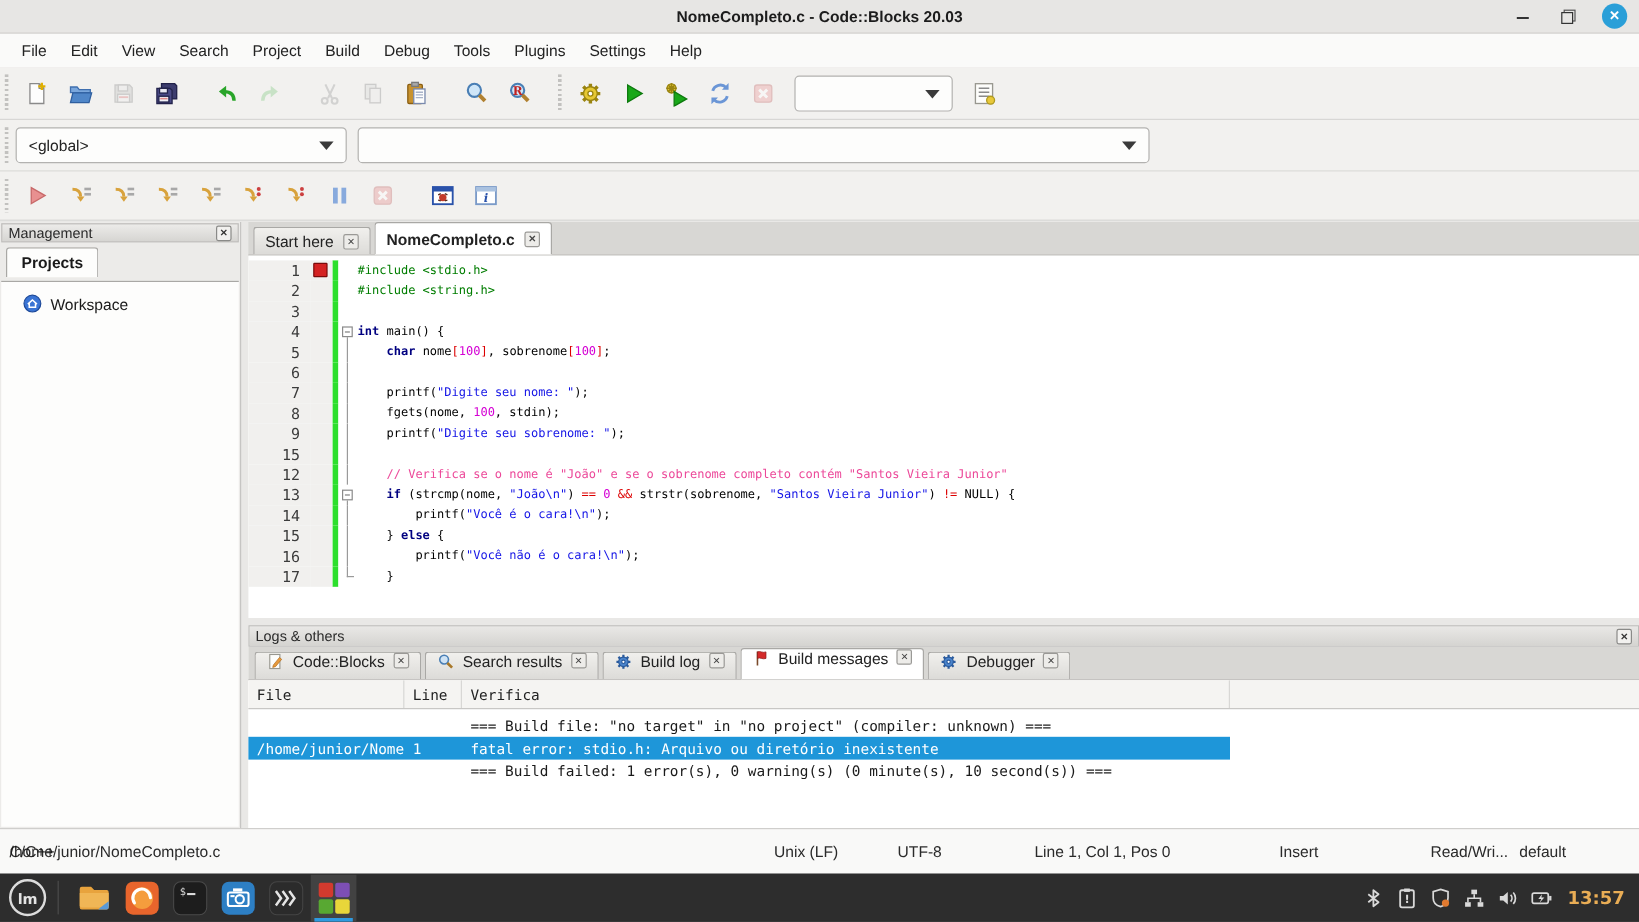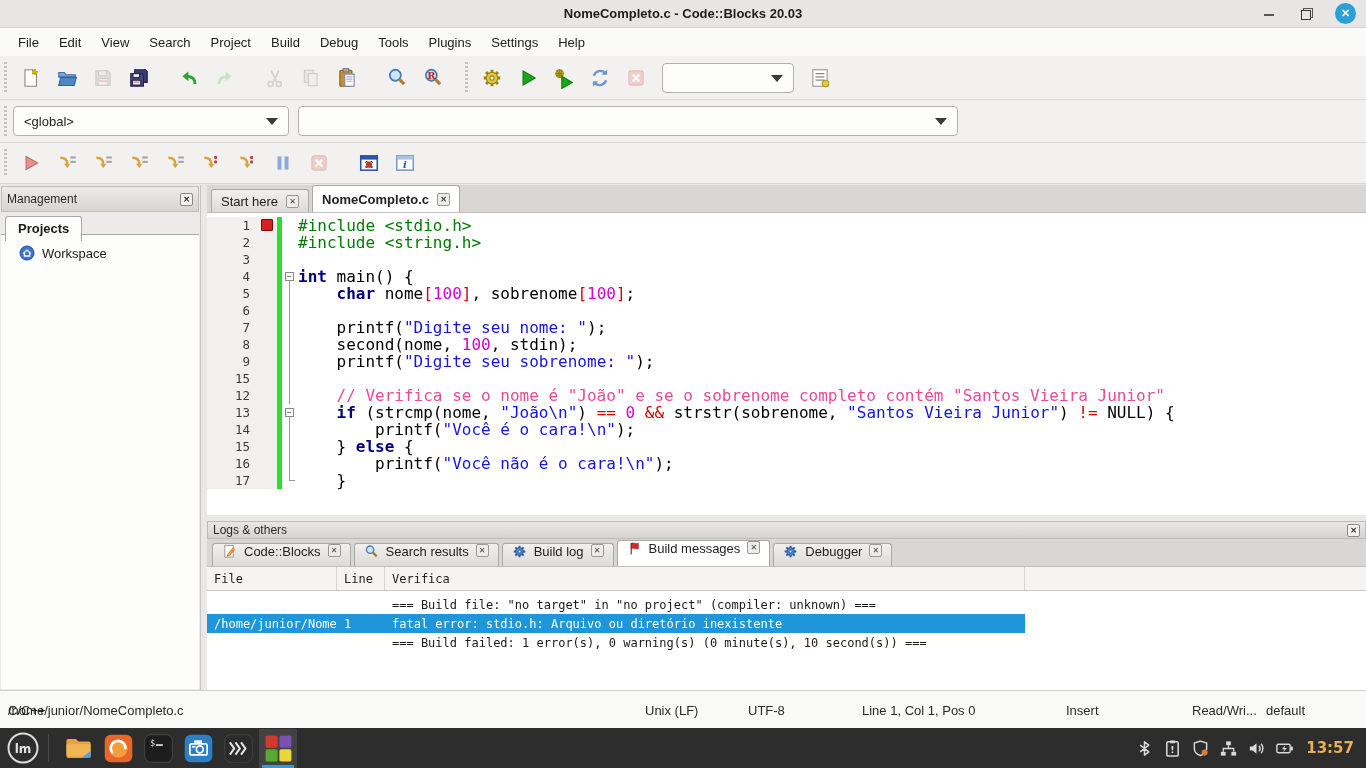--- a/index.html
+++ b/index.html
@@ -21,21 +21,21 @@
   .gripper{width:3px;align-self:stretch;margin:6px 6px 6px 4px;background:repeating-linear-gradient(to bottom,#c2c1bf 0 2px,transparent 2px 4px)}
   .tbtn{width:34px;height:34px;display:flex;align-items:center;justify-content:center;border-radius:3px;margin:0 1px}
   .tbtn svg{width:22px;height:22px}
   .tbtn.disabled{opacity:.42}
   .tgap{width:14px}
   .combo{height:30px;background:#fdfdfc;border:1px solid #b3b2b0;border-radius:4px;display:flex;align-items:center;padding:0 10px;font-size:13px;color:#222;position:relative}
   .combo .arrow{position:absolute;right:10px;top:11px;width:0;height:0;border-left:6px solid transparent;border-right:6px solid transparent;border-top:7px solid #3a3a3a}
   
   .mainarea{position:absolute;left:0;top:185px;right:0;bottom:38px}
   .management{position:absolute;left:0;top:0;width:201px;bottom:0;background:#eceBE9;border-right:1px solid #c6c5c3}
-  .mgmt-head{height:26px;margin:1px;background:linear-gradient(#eceBe9,#d6d5d2);border:1px solid #bdbcba;display:flex;align-items:center;padding:0 5px;font-size:12px;color:#2a2a2a}
+  .mgmt-head{height:16px;margin:1px;background:linear-gradient(#eceBe9,#d6d5d2);border:1px solid #bdbcba;display:flex;align-items:center;padding:0 5px;font-size:12px;color:#2a2a2a}
   .xbox{margin-left:auto;width:13px;height:13px;border:1px solid #8a8a88;background:#f2f1ef;border-radius:2px;font-size:8px;line-height:11px;text-align:center;color:#333;font-weight:bold}
   .projects-tab{display:inline-block;margin:3px 0 0 5px;background:#fdfdfc;border:1px solid #a9a8a5;border-bottom:none;border-radius:3px 3px 0 0;padding:4px 12px 5px;font-size:13px;font-weight:bold;color:#1a1a1a;position:relative;z-index:2}
   .mgmt-body{position:absolute;top:49px;left:1px;right:1px;bottom:1px;background:#fdfdfc;border-top:1px solid #a9a8a5}
   .ws-item{display:flex;align-items:center;gap:7px;padding:10px 0 0 18px;font-size:13px;color:#1a1a1a}
   .ws-item svg{width:16px;height:16px}
   
   .rightcol{position:absolute;left:207px;right:0;top:0;bottom:0}
   .edittabs{height:28px;background:#d8d7d4;display:flex;align-items:flex-end;padding-left:4px;gap:3px;border-bottom:1px solid #c0bfbc}
   .etab{height:23px;display:flex;align-items:center;gap:8px;padding:0 9px;background:linear-gradient(#f1f0ed,#dcdbd8);border:1px solid #a9a8a5;border-bottom:none;border-radius:3px 3px 0 0;font-size:13px;color:#222}
   .etab.active{height:27px;background:#fff;font-weight:bold;position:relative;z-index:2}
@@ -46,21 +46,21 @@
   .icm{width:18px;background:#f1f0ee;position:relative}
   .bp{position:absolute;left:2px;top:2px;width:12px;height:12px;background:#d42222;border:1px solid #7a0a0a;border-radius:1px}
   .chg{width:5px;background:#2cdf2c}
   .fold{width:16px;position:relative;background:#fff}
   .fbox{position:absolute;left:3px;top:4px;width:9px;height:9px;border:1px solid #8a8a8a;background:#fff;font-size:8px;line-height:7px;text-align:center;color:#444}
   .g{position:absolute;left:7px;background:#9a9a9a}
   .g.full{top:0;bottom:0;width:1px}
   .g.bot{top:13px;bottom:0;width:1px}
   .g.top{top:0;height:9px;width:1px}
   .g.hor{top:8px;left:7px;width:6px;height:1px}
-  .codetext{flex:1;font-size:16px;line-height:17px;white-space:pre;color:#000}
+  .codetext{flex:1;font-size:10px;line-height:17px;white-space:pre;color:#000}
   .kw{color:#000080;font-weight:bold}.pp{color:#007d00}.str{color:#1414e6}.num{color:#d400d4}.op{color:#dc0000}.com{color:#ec4899}
   
   .logs{position:absolute;left:0;right:0;top:336px;bottom:0;background:#fdfdfc}
   .logshead{height:18px;background:linear-gradient(#e9e8e6,#d5d4d1);border:1px solid #bdbcba;display:flex;align-items:center;padding:0 5px;font-size:12px;color:#2a2a2a}
   .logtabs{height:28px;background:#d8d7d4;display:flex;align-items:flex-end;padding-left:5px;gap:3px;border-bottom:1px solid #c0bfbc}
   .ltab{height:23px;display:flex;align-items:flex-start;gap:7px;padding:0 9px;background:linear-gradient(#f1f0ed,#dcdbd8);border:1px solid #a9a8a5;border-bottom:none;border-radius:3px 3px 0 0;font-size:13px;color:#222}
   .ltab.active{height:26px;background:#fff;font-weight:normal;position:relative;z-index:2}
   .ltab svg{width:15px;height:15px}
   .logtable{position:absolute;top:46px;left:0;right:0;bottom:0;background:#fff;font-family:"DejaVu Sans Mono",monospace;font-size:12px}
   .thead{display:flex;height:24px;background:#f5f4f2;border-bottom:1px solid #c8c7c5;align-items:center}
@@ -502,21 +502,21 @@
             </span>
             <span class="codetext"><span>    printf(</span><span class="str">"Digite seu nome: "</span><span>);</span></span>
           </div>
           <div class="cl">
             <span class="ln">8</span>
             <span class="icm"></span>
             <span class="chg"></span>
             <span class="fold">
               <i class="g full"></i>
             </span>
-            <span class="codetext"><span>    second(nome, </span><span class="num">100</span><span>, stdin);</span></span>
+            <span class="codetext"><span>    fgets(nome, </span><span class="num">100</span><span>, stdin);</span></span>
           </div>
           <div class="cl">
             <span class="ln">9</span>
             <span class="icm"></span>
             <span class="chg"></span>
             <span class="fold">
               <i class="g full"></i>
             </span>
             <span class="codetext"><span>    printf(</span><span class="str">"Digite seu sobrenome: "</span><span>);</span></span>
           </div>

